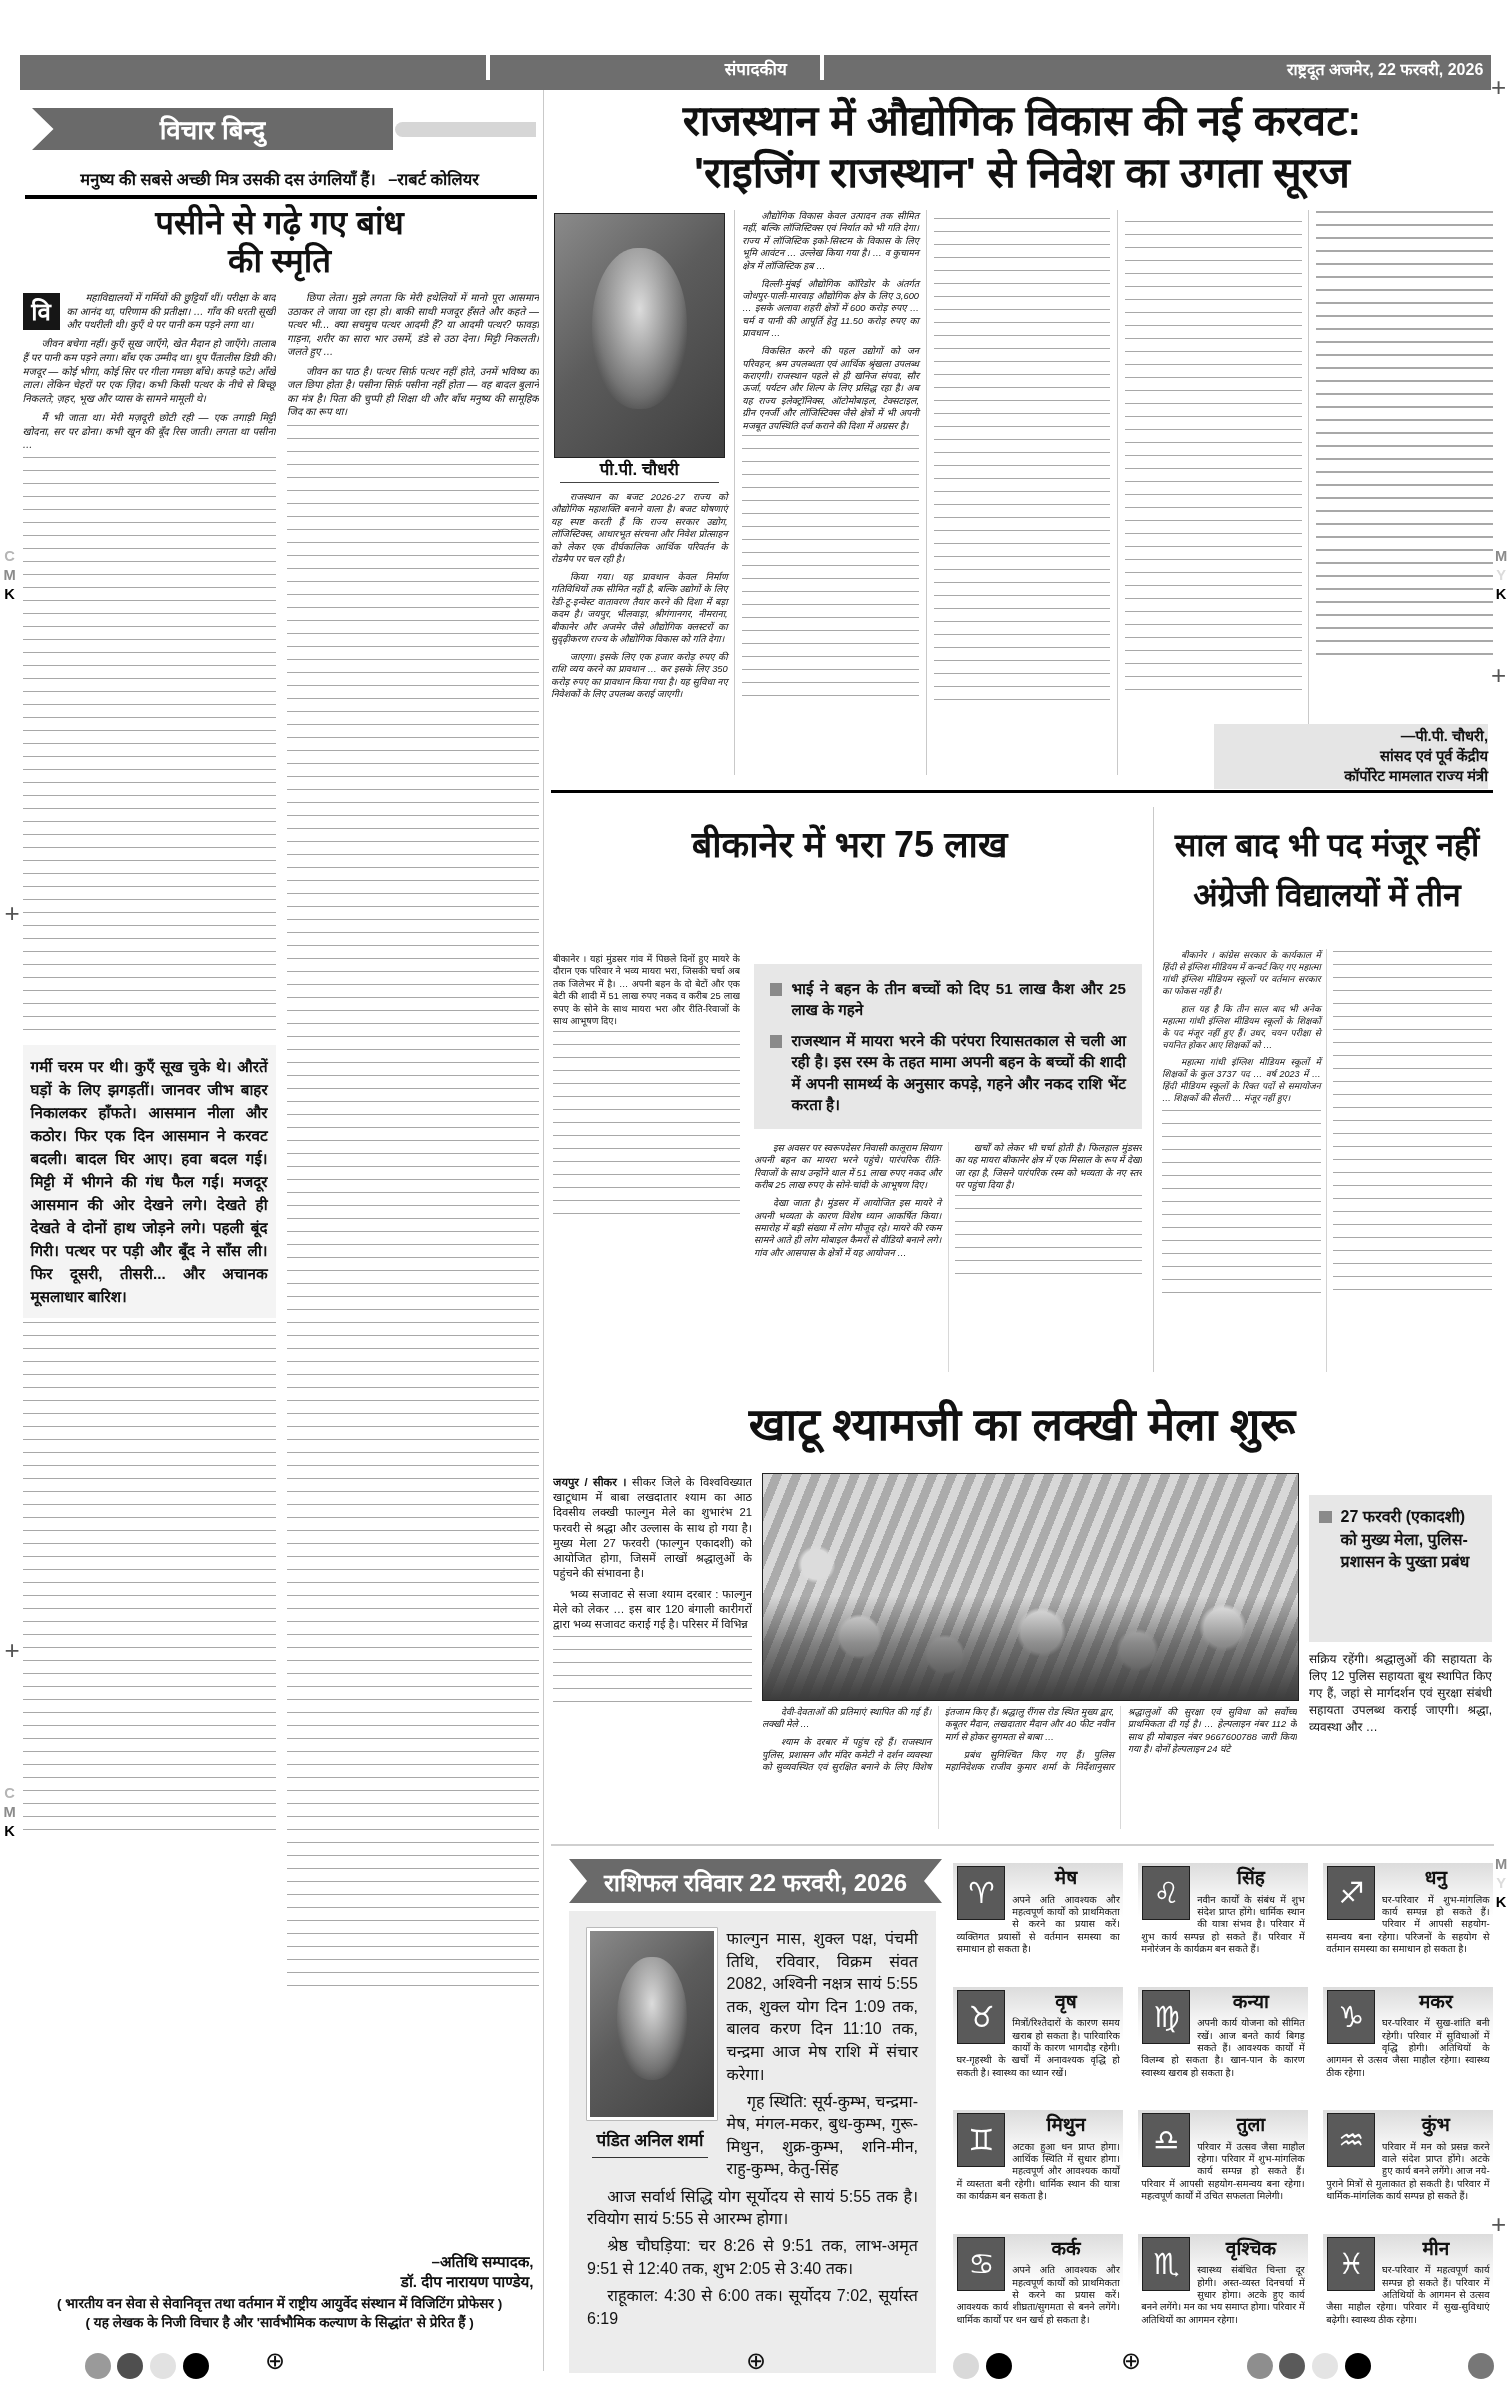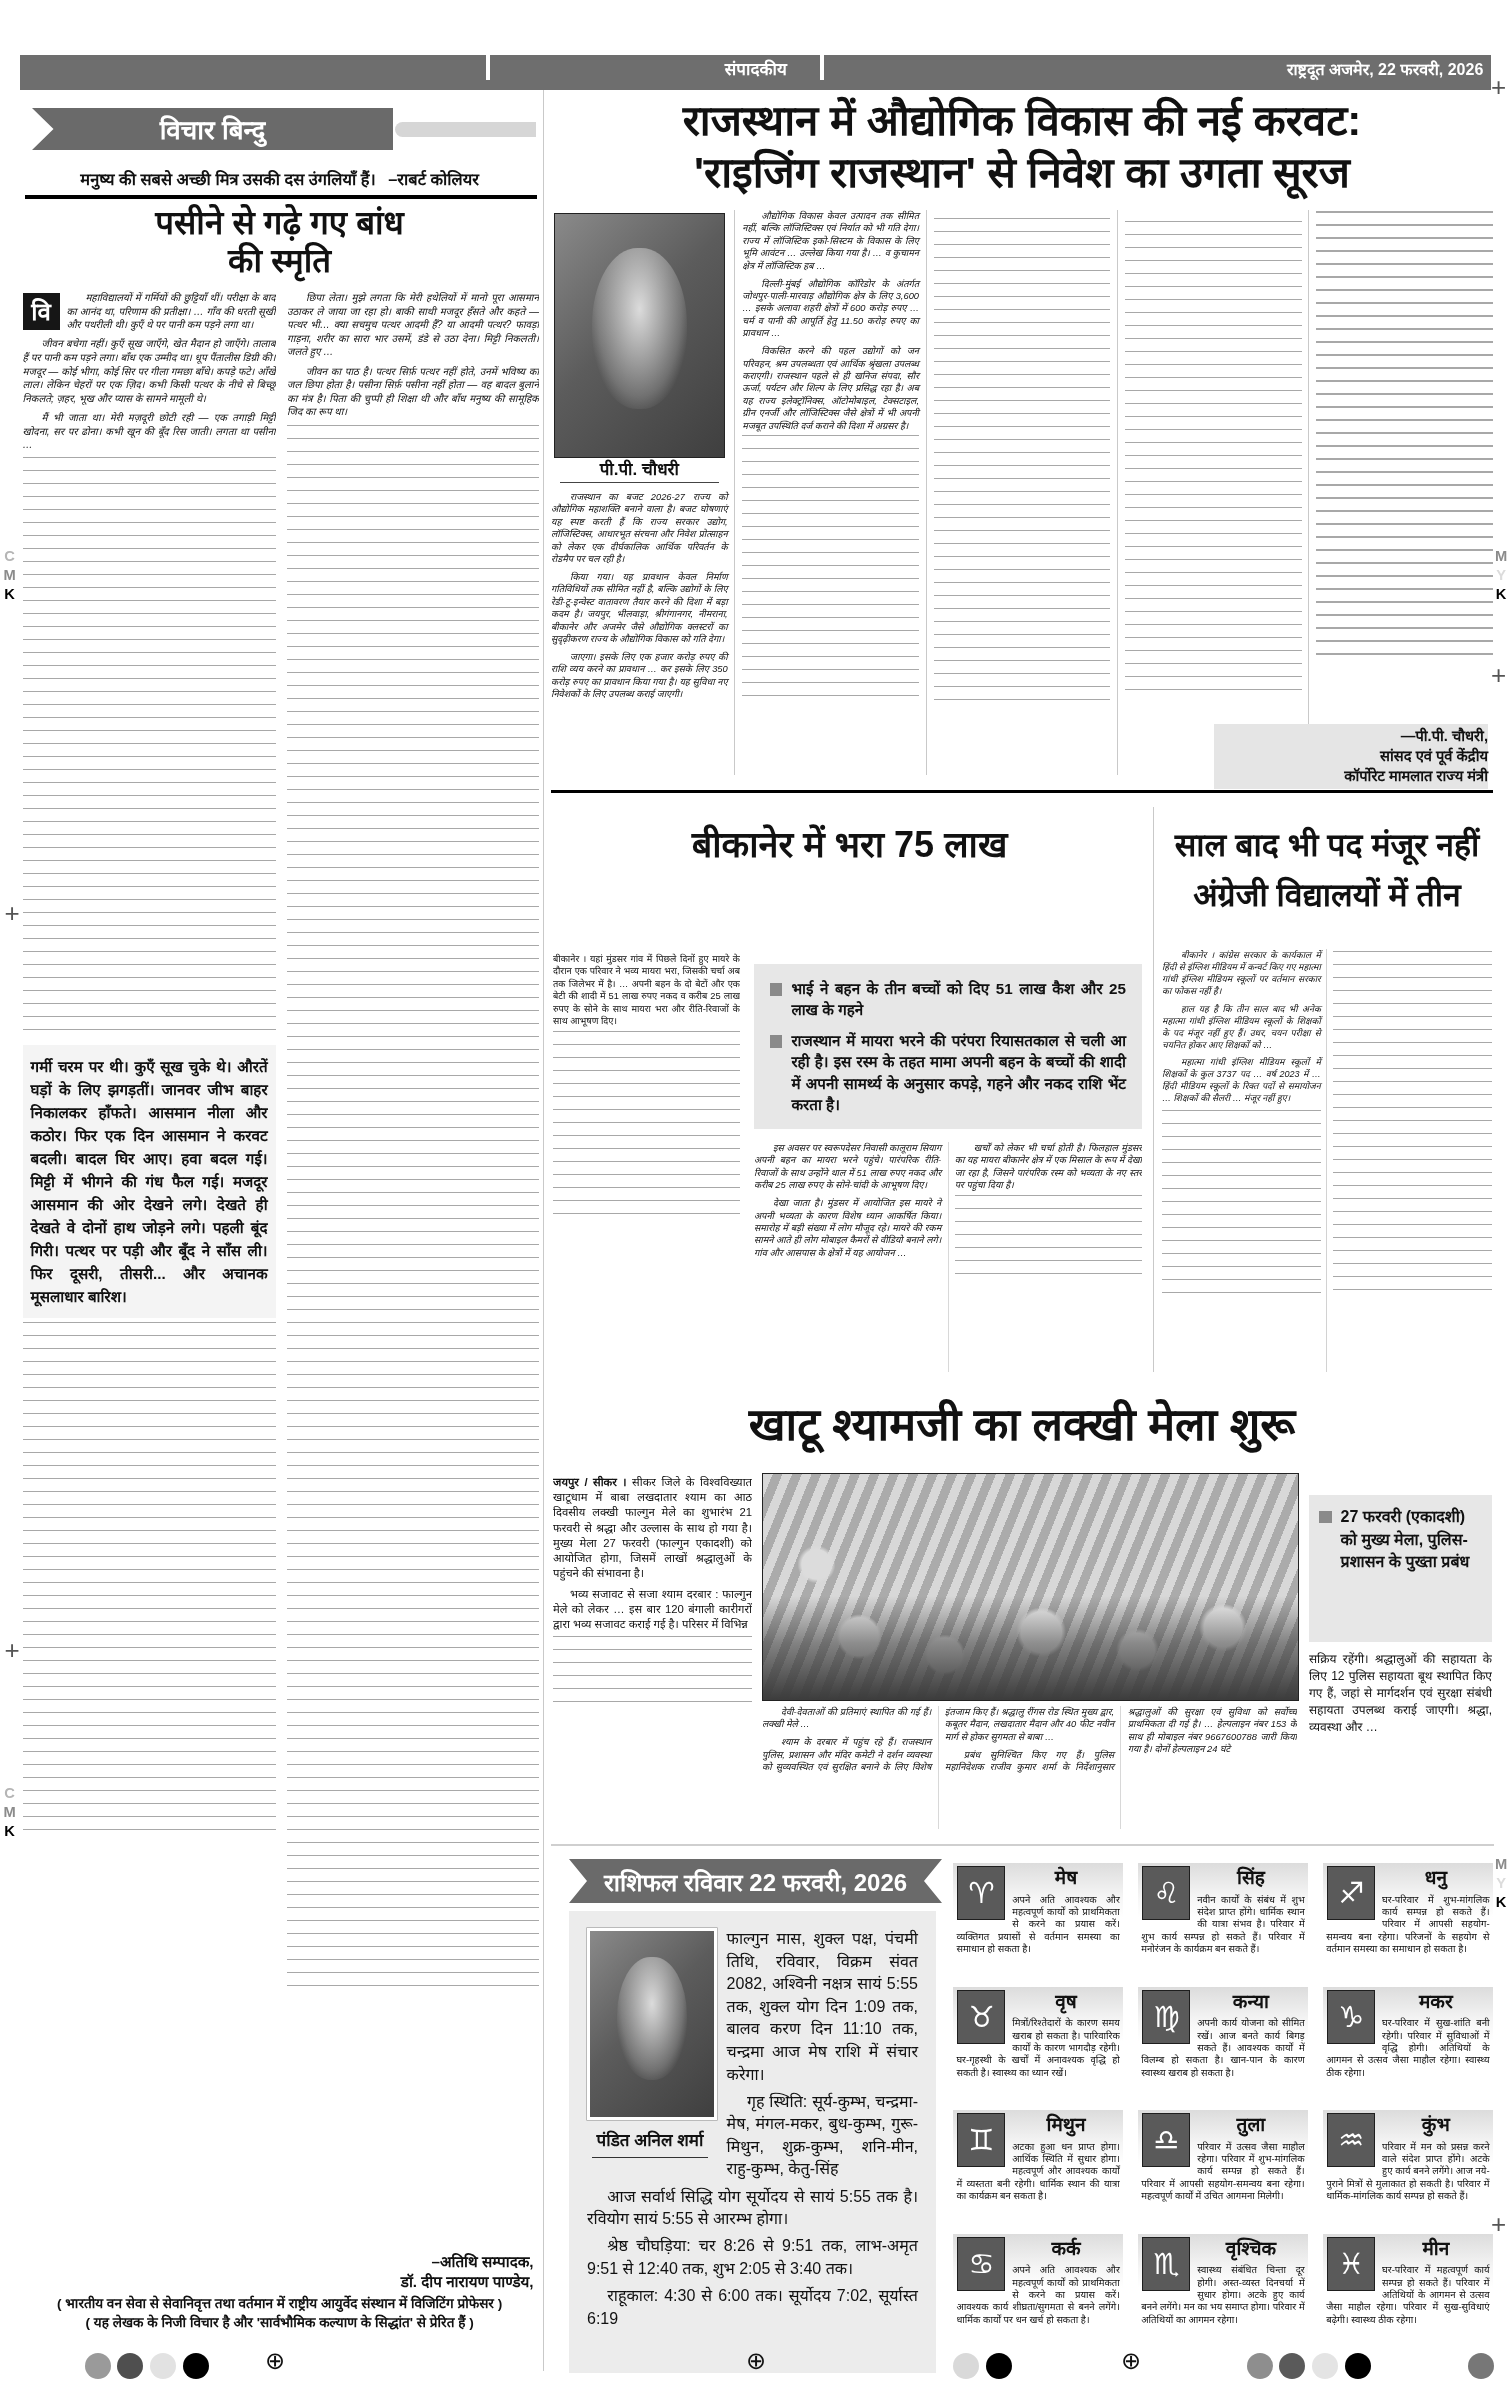--- a/index.html
+++ b/index.html
@@ -217,21 +217,21 @@
     <p style="margin:0;text-indent:17px;">भव्य सजावट से सजा श्याम दरबार : फाल्गुन मेले को लेकर … इस बार 120 बंगाली कारीगरों द्वारा भव्य सजावट कराई गई है। परिसर में विभिन्न</p>
     <div class="ftx" style="height:68px;"></div>
   </div>
 
   <div class="abs mela photo-border" style="left:762px;top:1473px;width:535px;height:226px;"></div>
 
   <div class="abs kbelow j clip" style="left:762px;top:1706px;width:535px;height:123px;">
     <div class="bodytext">
         <p>देवी-देवताओं की प्रतिमाएं स्थापित की गई हैं। लक्खी मेले …</p>
         <p>श्याम के दरबार में पहुंच रहे हैं। राजस्थान पुलिस, प्रशासन और मंदिर कमेटी ने दर्शन व्यवस्था को सुव्यवस्थित एवं सुरक्षित बनाने के लिए विशेष इंतजाम किए हैं। श्रद्धालु रींगस रोड स्थित मुख्य द्वार, कबूतर मैदान, लखदातार मैदान और 40 फीट नवीन मार्ग से होकर सुगमता से बाबा …</p>
-        <p>प्रबंध सुनिश्चित किए गए हैं। पुलिस महानिदेशक राजीव कुमार शर्मा के निर्देशानुसार श्रद्धालुओं की सुरक्षा एवं सुविधा को सर्वोच्च प्राथमिकता दी गई है। … हेल्पलाइन नंबर 153 के साथ ही मोबाइल नंबर 9667600788 जारी किया गया है। दोनों हेल्पलाइन 24 घंटे</p>
+        <p>प्रबंध सुनिश्चित किए गए हैं। पुलिस महानिदेशक राजीव कुमार शर्मा के निर्देशानुसार श्रद्धालुओं की सुरक्षा एवं सुविधा को सर्वोच्च प्राथमिकता दी गई है। … हेल्पलाइन नंबर 112 के साथ ही मोबाइल नंबर 9667600788 जारी किया गया है। दोनों हेल्पलाइन 24 घंटे</p>
       </div>
   </div>
 
   <div class="abs graybox" style="left:1309px;top:1495px;width:183px;height:147px;padding:11.3px 10.2px;box-sizing:border-box;">
     <div class="bulrow">
       <span class="sqbul" style="margin-top:4.5px;"></span>
       <span class="b" style="font-size:16px;line-height:22.6px;">27 फरवरी (एकादशी) को मुख्य मेला, पुलिस-प्रशासन के पुख्ता प्रबंध</span>
     </div>
   </div>
   <div class="abs j clip" style="left:1309px;top:1651px;width:183px;height:178px;font-size:12px;line-height:17px;">
@@ -286,21 +286,21 @@
         <div class="ztext">नवीन कार्यों के संबंध में शुभ संदेश प्राप्त होंगे। धार्मिक स्थान की यात्रा संभव है। परिवार में शुभ कार्य सम्पन्न हो सकते हैं। परिवार में मनोरंजन के कार्यक्रम बन सकते हैं।</div>
       </div>
     <div class="zcell">
         <span class="zicon">♍</span>
         <div class="zname">कन्या</div>
         <div class="ztext">अपनी कार्य योजना को सीमित रखें। आज बनते कार्य बिगड़ सकते हैं। आवश्यक कार्यों में विलम्ब हो सकता है। खान-पान के कारण स्वास्थ्य खराब हो सकता है।</div>
       </div>
     <div class="zcell">
         <span class="zicon">♎</span>
         <div class="zname">तुला</div>
-        <div class="ztext">परिवार में उत्सव जैसा माहौल रहेगा। परिवार में शुभ-मांगलिक कार्य सम्पन्न हो सकते हैं। परिवार में आपसी सहयोग-समन्वय बना रहेगा। महत्वपूर्ण कार्यों में उचित आगमना मिलेगी।</div>
+        <div class="ztext">परिवार में उत्सव जैसा माहौल रहेगा। परिवार में शुभ-मांगलिक कार्य सम्पन्न हो सकते हैं। परिवार में आपसी सहयोग-समन्वय बना रहेगा। महत्वपूर्ण कार्यों में उचित सफलता मिलेगी।</div>
       </div>
     <div class="zcell">
         <span class="zicon">♏</span>
         <div class="zname">वृश्चिक</div>
         <div class="ztext">स्वास्थ्य संबंधित चिन्ता दूर होगी। अस्त-व्यस्त दिनचर्या में सुधार होगा। अटके हुए कार्य बनने लगेंगे। मन का भय समाप्त होगा। परिवार में अतिथियों का आगमन रहेगा।</div>
       </div>
     <div class="zcell">
         <span class="zicon">♐</span>
         <div class="zname">धनु</div>
         <div class="ztext">घर-परिवार में शुभ-मांगलिक कार्य सम्पन्न हो सकते हैं। परिवार में आपसी सहयोग-समन्वय बना रहेगा। परिजनों के सहयोग से वर्तमान समस्या का समाधान हो सकता है।</div>

